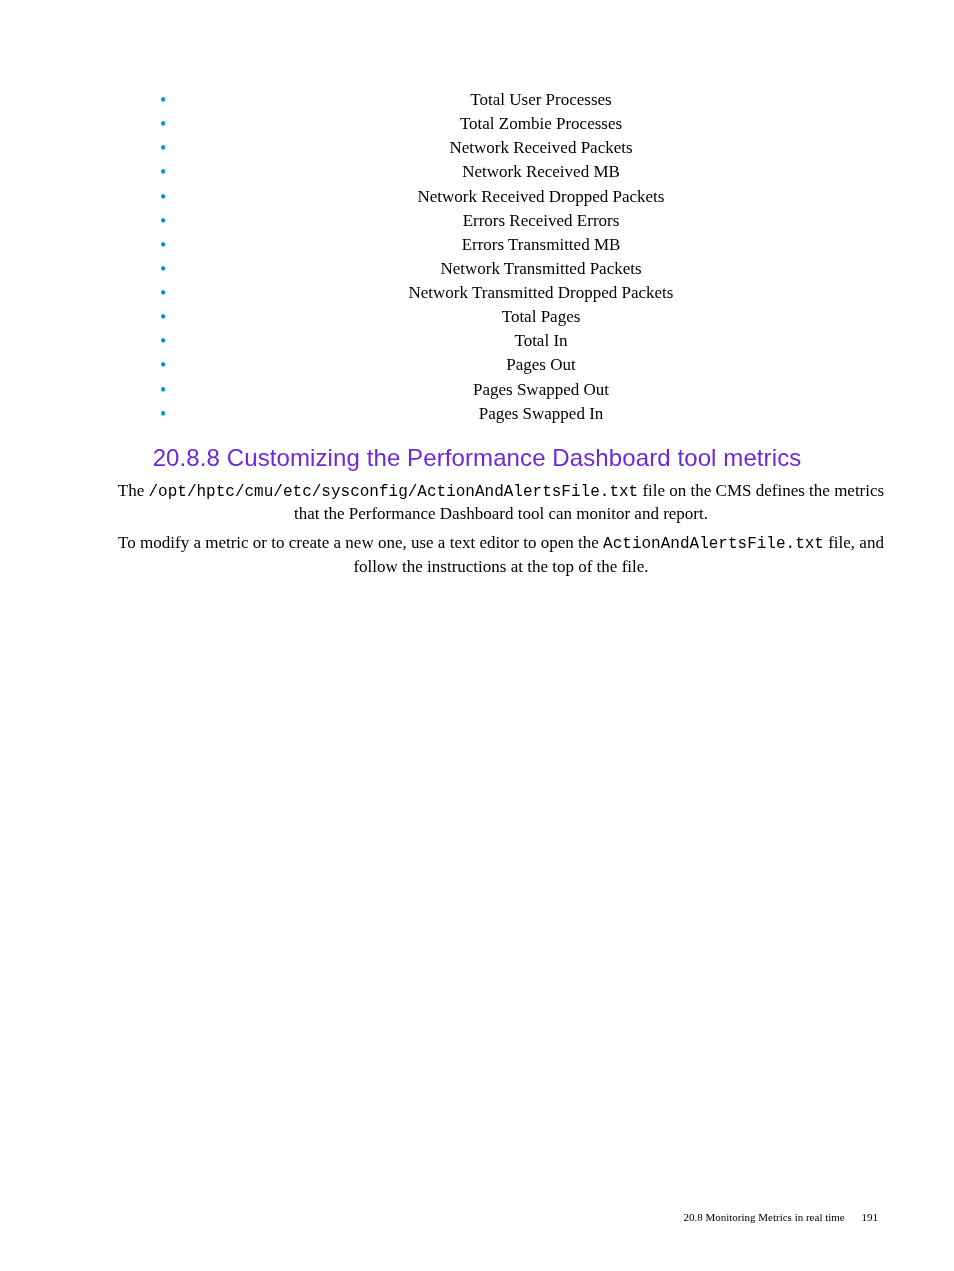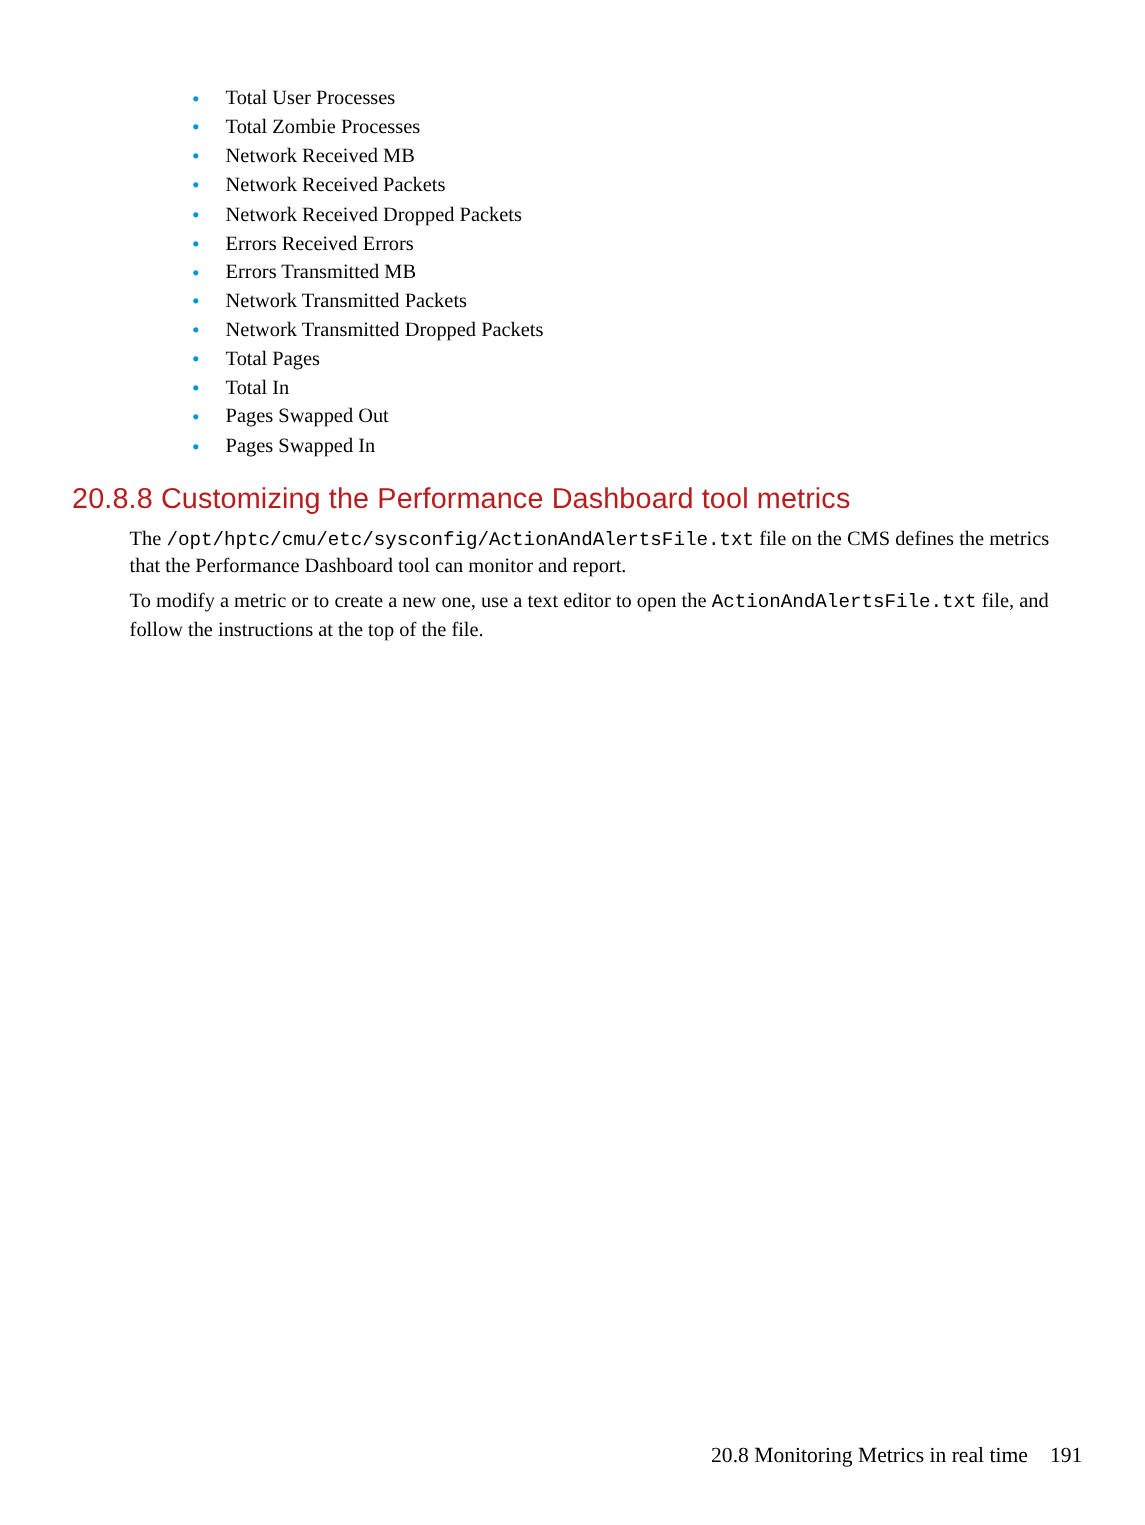--- a/index.html
+++ b/index.html
@@ -8,21 +8,22 @@
     font-family: "Palatino Linotype", "Book Antiqua", Palatino, Georgia, serif;
     font-size: 17px;
     color: #000;
     background: #fff;
     width: 954px;
     height: 1271px;
     position: relative;
     box-sizing: border-box;
   }
   .page {
-    padding: 70px 60px 0 60px;
+    padding: 88px 60px 0 60px;
+    text-align: center;
   }
   ul.metrics-list {
     list-style: none;
     margin: 0 0 18px 0;
     padding: 0 0 0 100px;
   }
   ul.metrics-list li {
     position: relative;
     padding-left: 28px;
     line-height: 1.42;
@@ -33,62 +34,63 @@
     position: absolute;
     left: 0;
     top: 0;
     color: #0096d6;
     font-size: 18px;
     line-height: 1.42;
   }
   h2.section-heading {
     font-family: Arial, Helvetica, sans-serif;
     font-weight: normal;
-    color: #b91c1c;
+    color: #6d28d9;
     font-size: 24px;
     margin: 8px 0 8px 0;
     letter-spacing: 0.1px;
   }
   .body-para {
     margin: 0 0 6px 48px;
     line-height: 1.35;
   }
   .mono {
     font-family: "Courier New", Courier, monospace;
     font-size: 16px;
   }
   .footer {
     position: absolute;
     bottom: 48px;
-    right: 52px;
-    font-size: 18px;
+    right: 76px;
+    font-size: 11px;
     font-family: "Palatino Linotype", "Book Antiqua", Palatino, Georgia, serif;
     text-align: center;
   }
   .footer .pagenum {
     margin-left: 14px;
   }
 </style>
 </head>
 <body>
 
 <div class="page">
 
   <ul class="metrics-list">
     <li><span>Total User Processes</span></li>
     <li><span>Total Zombie Processes</span></li>
+    <li><span>Network Received Packets</span></li>
     <li><span>Network Received MB</span></li>
-    <li><span>Network Received Packets</span></li>
     <li><span>Network Received Dropped Packets</span></li>
     <li><span>Errors Received Errors</span></li>
     <li><span>Errors Transmitted MB</span></li>
     <li><span>Network Transmitted Packets</span></li>
     <li><span>Network Transmitted Dropped Packets</span></li>
     <li><span>Total Pages</span></li>
     <li><span>Total In</span></li>
+    <li><span>Pages Out</span></li>
     <li><span>Pages Swapped Out</span></li>
     <li><span>Pages Swapped In</span></li>
   </ul>
 
   <h2 class="section-heading">20.8.8 Customizing the Performance Dashboard tool metrics</h2>
 
   <p class="body-para">
     <span>The </span><span class="mono">/opt/hptc/cmu/etc/sysconfig/ActionAndAlertsFile.txt</span><span> file on the CMS defines the metrics that the Performance Dashboard tool can monitor and report.</span>
   </p>
 

